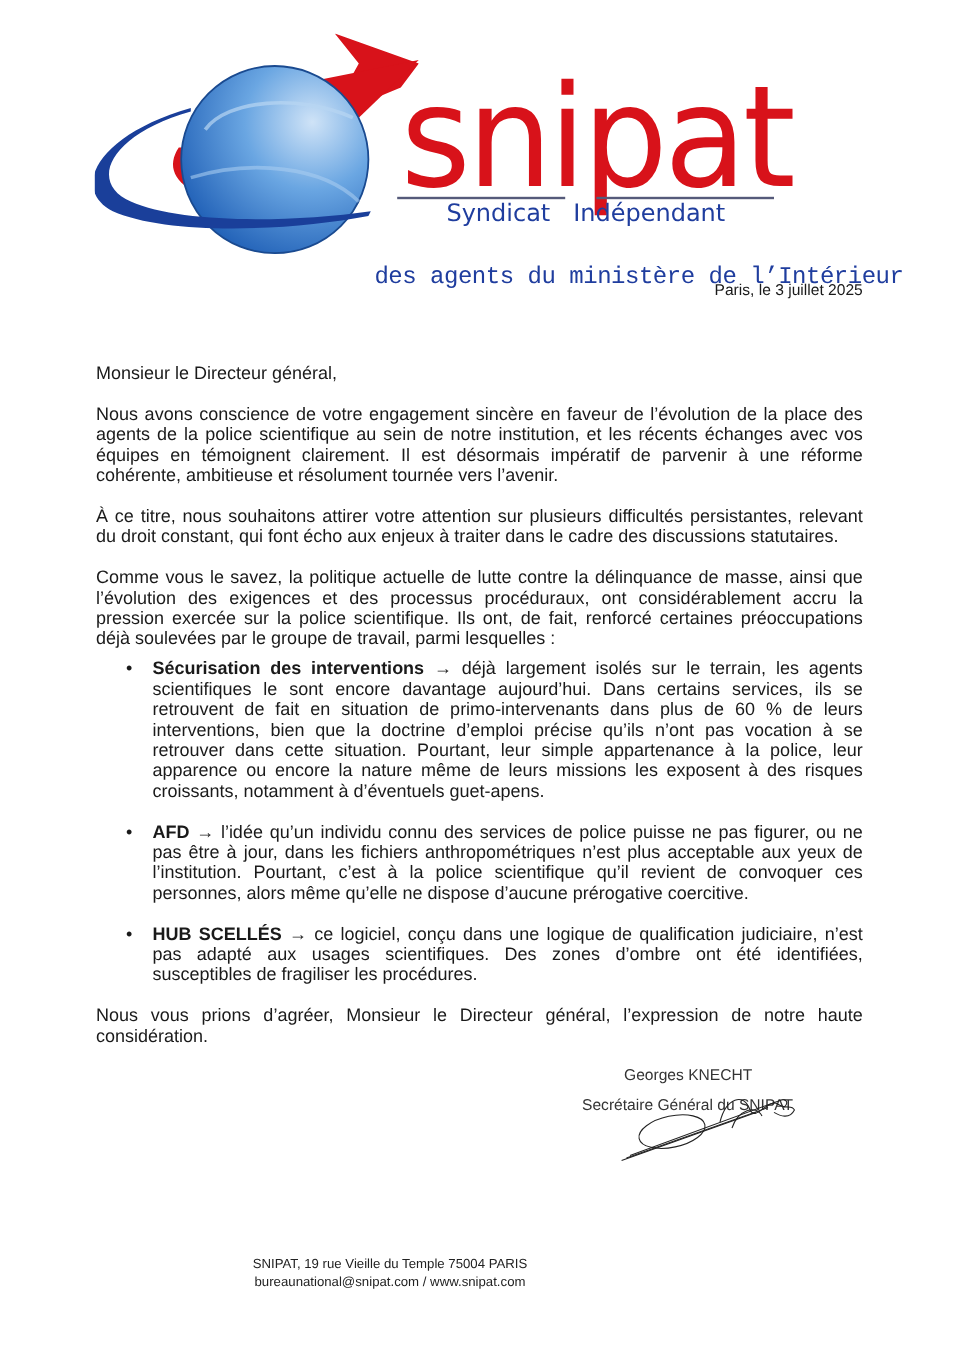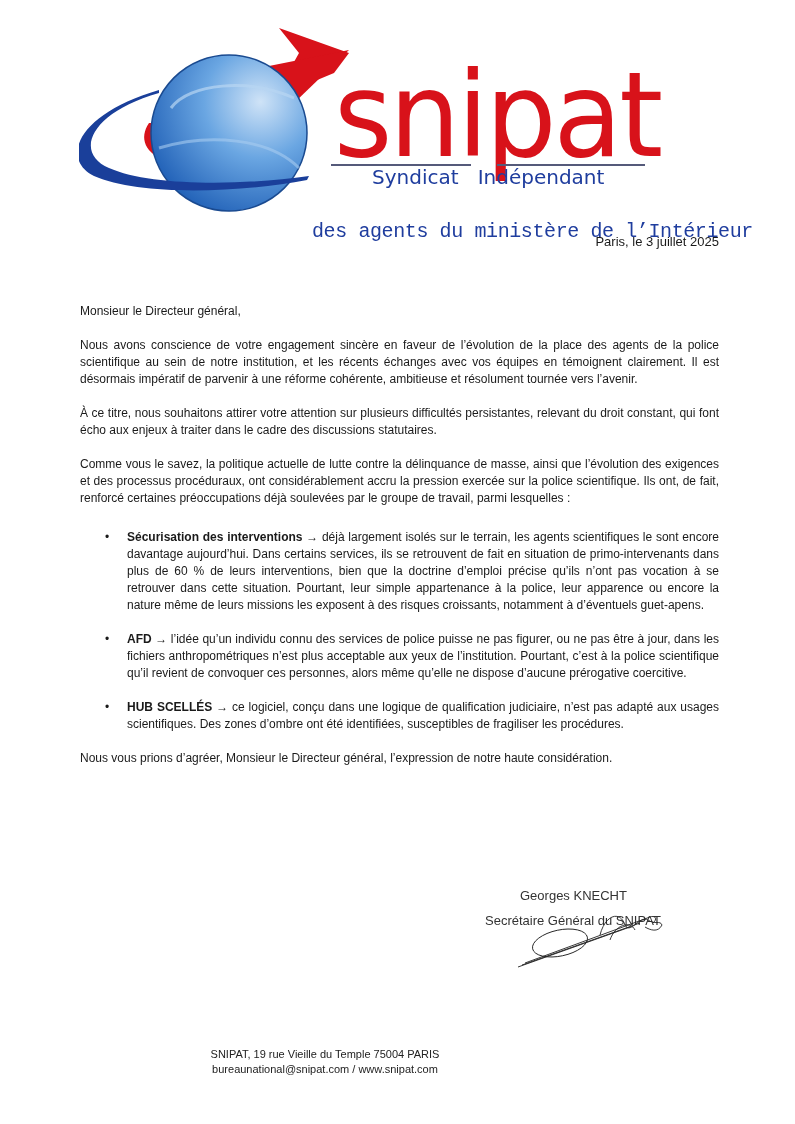--- a/index.html
+++ b/index.html
@@ -5,21 +5,21 @@
     html, body { margin: 0; padding: 0; background: #ffffff; }
     body { width: 795px; height: 1124px; position: relative; overflow: hidden;
       font-family: "Liberation Sans", "DejaVu Sans", sans-serif; color: #1a1a1a; }
     .logo { position: absolute; left: 79px; top: 28px; width: 590px; height: 190px; }
     .logo-title { position: absolute; left: 350px; top: 58px; font-size: 112px; line-height: 1; color: #d8121a;
       font-family: "DejaVu Sans", sans-serif; letter-spacing: -3px; transform: scaleY(1.05); transform-origin: top left; }
     .logo-line { position: absolute; height: 2px; background: #555a7a; top: 164px; }
     .logo-sub1 { position: absolute; left: 388px; top: 166px; font-size: 20px; color: #1f3d9e; font-family: "DejaVu Sans", sans-serif; line-height: 1; white-space: pre; }
     .logo-sub2 { position: absolute; left: 328px; top: 186px; font-size: 20px; color: #1f3d9e; font-family: Liberation Mono, monospace; line-height: 1; white-space: nowrap; letter-spacing: -0.4px; margin-top: 36px; }
     .date { position: absolute; right: 76px; top: 234px; font-size: 13px; }
-    .content { position: absolute; left: 80px; width: 639px; top: 303px; font-size: 12px; line-height: 17px; }
+    .content { position: absolute; left: 80px; width: 639px; top: 303px; font-size: 15px; line-height: 17px; }
     .content p { margin: 0 0 17px 0; text-align: justify; }
     .content ul { margin: 0 0 17px 0; padding-left: 47px; list-style: none; }
     .content li { position: relative; text-align: justify; margin-bottom: 17px; }
     .content li:last-child { margin-bottom: 0; }
     .bullet { position: absolute; left: -22px; top: 0; }
     .bold { font-weight: bold; margin-top: 29px; }
     .signer { position: absolute; left: 520px; top: 888px; font-size: 13px; color: #333; }
     .signer-title { position: absolute; left: 485px; top: 913px; font-size: 13px; color: #333; }
     .signature { position: absolute; left: 510px; top: 905px; width: 160px; height: 70px; }
     .footer { position: absolute; left: 0; width: 650px; top: 1047px; text-align: center; font-size: 11px; line-height: 15px; color: #222; }
@@ -54,21 +54,21 @@
   <div class="logo-sub1" style="left:293px;top:139px;">Syndicat   Indépendant</div>
   <div class="logo-sub2" style="left:233px;top:158px;">des agents du ministère de l’Intérieur</div>
 </div>
 
 <div class="date">Paris, le 3 juillet 2025</div>
 
 <div class="content">
   <p>Monsieur le Directeur général,</p>
   <p>Nous avons conscience de votre engagement sincère en faveur de l’évolution de la place des agents de la police scientifique au sein de notre institution, et les récents échanges avec vos équipes en témoignent clairement. Il est désormais impératif de parvenir à une réforme cohérente, ambitieuse et résolument tournée vers l’avenir.</p>
   <p>À ce titre, nous souhaitons attirer votre attention sur plusieurs difficultés persistantes, relevant du droit constant, qui font écho aux enjeux à traiter dans le cadre des discussions statutaires.</p>
-  <p style="margin-bottom:22px;">Comme vous le savez, la politique actuelle de lutte contre la délinquance de masse, ainsi que l’évolution des exigences et des processus procéduraux, ont considérablement accru la pression exercée sur la police scientifique. Ils ont, de fait, renforcé certaines préoccupations déjà soulevées par le groupe de travail, parmi lesquelles :</p>
+  <p style="margin-bottom:8px;">Comme vous le savez, la politique actuelle de lutte contre la délinquance de masse, ainsi que l’évolution des exigences et des processus procéduraux, ont considérablement accru la pression exercée sur la police scientifique. Ils ont, de fait, renforcé certaines préoccupations déjà soulevées par le groupe de travail, parmi lesquelles :</p>
   <ul>
     <li>
       <span class="bullet">•</span>
       <span class="bold">Sécurisation des interventions</span>
       <span>→</span><span> déjà largement isolés sur le terrain, les agents scientifiques le sont encore davantage aujourd’hui. Dans certains services, ils se retrouvent de fait en situation de primo-intervenants dans plus de 60 % de leurs interventions, bien que la doctrine d’emploi précise qu’ils n’ont pas vocation à se retrouver dans cette situation. Pourtant, leur simple appartenance à la police, leur apparence ou encore la nature même de leurs missions les exposent à des risques croissants, notamment à d’éventuels guet-apens.</span>
     </li>
     <li>
       <span class="bullet">•</span>
       <span class="bold">AFD</span>
       <span>→</span><span> l’idée qu’un individu connu des services de police puisse ne pas figurer, ou ne pas être à jour, dans les fichiers anthropométriques n’est plus acceptable aux yeux de l’institution. Pourtant, c’est à la police scientifique qu’il revient de convoquer ces personnes, alors même qu’elle ne dispose d’aucune prérogative coercitive.</span>

